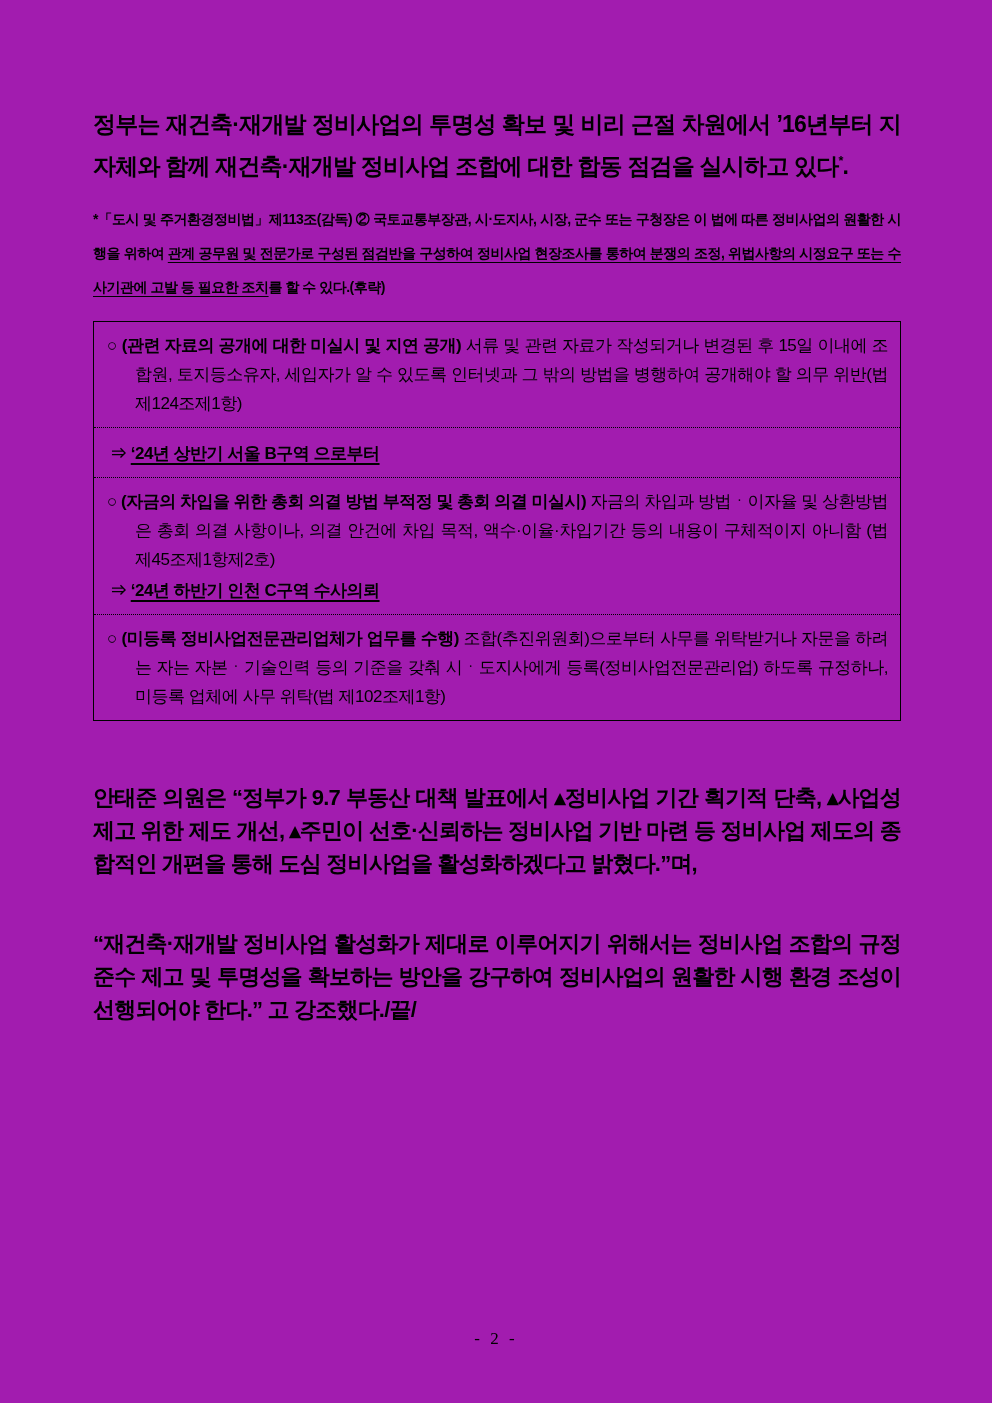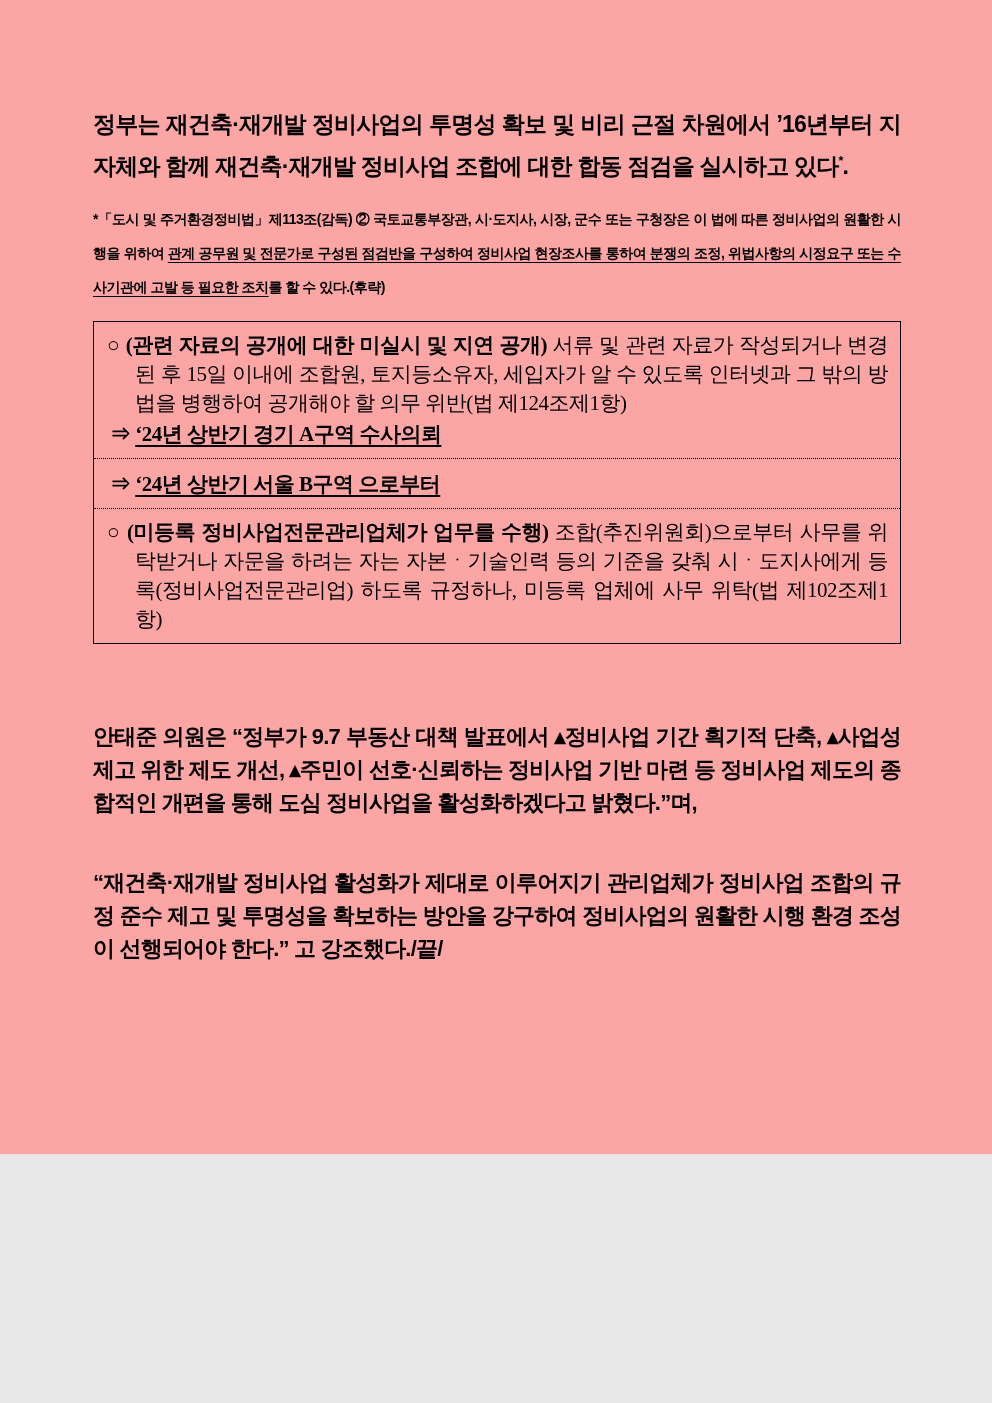--- a/index.html
+++ b/index.html
@@ -1,20 +1,20 @@
 <!DOCTYPE html>
 <html><head>
 <meta charset="utf-8">
 <style>
   * { margin:0; padding:0; box-sizing:border-box; }
   html,body { background:#e8e8e8; }
   .doc {
     position:relative;
-    width:992px; height:1154px;
-    background:#fca5a5;
+    width:992px; height:1403px;
+    background:#a21caf;
     margin:0 auto;
     font-family:"Liberation Sans", sans-serif;
     color:#000;
     overflow:hidden;
   }
   .content {
     position:absolute;
     left:93px; top:106px;
     width:808px;
   }
@@ -37,42 +37,41 @@
   }
   .footnote .uline { text-decoration:underline; text-underline-offset:4px; }
   sup.fn-mark { font-size:0.55em; vertical-align:super; }
   .para2 { margin-top:37px; }
   .cases-box {
     margin-top:17px;
     border:1.5px solid #000;
   }
   .case-item {
     padding:9px 12px 9px 13px;
-    font-size:21px;
+    font-size:17px;
     line-height:29px;
     font-weight:normal;
     letter-spacing:-0.5px;
     text-align:justify;
     word-break:break-all;
-    font-family:Liberation Serif, serif;
   }
   .case-item + .case-item { border-top:1px dotted #000; }
   .case-body { padding-left:28px; text-indent:-28px; }
   .case-body b { font-weight:bold; }
   .case-arrow {
     margin-top:2px;
     padding-left:3px;
     font-weight:bold;
   }
   .case-arrow .arrow-target {
     text-decoration:underline;
     text-decoration-thickness:1.5px;
     text-underline-offset:4px;
   }
-  .para3 { margin-top:76px; }
+  .para3 { margin-top:60px; }
   .para4 { margin-top:47px; }
   .page-number {
     position:absolute;
     left:0; right:0;
     top:1329px;
     text-align:center;
     font-family:"Liberation Serif", serif;
     font-size:17px;
     letter-spacing:3px;
   }
@@ -85,34 +84,37 @@
 
     <p class="para para-lead"><span>정부는 재건축·재개발 정비사업의 투명성 확보 및 비리 근절 차원에서 ’16년부터 지자체와 함께 재건축·재개발 정비사업 조합에 대한 합동 점검을 실시하고 있다</span><sup class="fn-mark">*</sup><span>.</span></p>
 
     <p class="footnote"><span>*「도시 및 주거환경정비법」제113조(감독) ② 국토교통부장관, 시·도지사, 시장, 군수 또는 구청장은 이 법에 따른 정비사업의 원활한 시행을 위하여 </span><span class="uline">관계 공무원 및 전문가로 구성된 점검반을 구성하여 정비사업 현장조사를 통하여 분쟁의 조정, 위법사항의 시정요구 또는 수사기관에 고발 등 필요한 조치</span><span>를 할 수 있다.(후략)</span></p>
 
 
     <div class="cases-box">
 
       <div class="case-item">
         <div class="case-body"><span>○ </span><b>(관련 자료의 공개에 대한 미실시 및 지연 공개)</b><span> 서류 및 관련 자료가 작성되거나 변경된 후 15일 이내에 조합원, 토지등소유자, 세입자가 알 수 있도록 인터넷과 그 밖의 방법을 병행하여 공개해야 할 의무 위반(법 제124조제1항)</span></div>
-        <div class="case-arrow"><span>⇒ </span><span class="arrow-target">‘24년 상반기 경기 A구역 수사의뢰</span></div>
       </div>
 
       <div class="case-item">
         <div class="case-arrow"><span>⇒ </span><span class="arrow-target">‘24년 상반기 서울 B구역 으로부터</span></div>
       </div>
 
+      <div class="case-item">
+        <div class="case-body"><span>○ </span><b>(자금의 차입을 위한 총회 의결 방법 부적정 및 총회 의결 미실시)</b><span> 자금의 차입과 방법ㆍ이자율 및 상환방법은 총회 의결 사항이나, 의결 안건에 차입 목적, 액수·이율·차입기간 등의 내용이 구체적이지 아니함 (법 제45조제1항제2호)</span></div>
+        <div class="case-arrow"><span>⇒ </span><span class="arrow-target">‘24년 하반기 인천 C구역 수사의뢰</span></div>
+      </div>
 
       <div class="case-item">
         <div class="case-body"><span>○ </span><b>(미등록 정비사업전문관리업체가 업무를 수행)</b><span> 조합(추진위원회)으로부터 사무를 위탁받거나 자문을 하려는 자는 자본ㆍ기술인력 등의 기준을 갖춰 시ㆍ도지사에게 등록(정비사업전문관리업) 하도록 규정하나, 미등록 업체에 사무 위탁(법 제102조제1항)</span></div>
       </div>
 
     </div>
 
     <p class="para para-body para3">안태준 의원은 “정부가 9.7 부동산 대책 발표에서 ▴정비사업 기간 획기적 단축, ▴사업성 제고 위한 제도 개선, ▴주민이 선호·신뢰하는 정비사업 기반 마련 등 정비사업 제도의 종합적인 개편을 통해 도심 정비사업을 활성화하겠다고 밝혔다.”며,</p>
 
-    <p class="para para-body para4">“재건축·재개발 정비사업 활성화가 제대로 이루어지기 관리업체가 정비사업 조합의 규정 준수 제고 및 투명성을 확보하는 방안을 강구하여 정비사업의 원활한 시행 환경 조성이 선행되어야 한다.” 고 강조했다./끝/</p>
+    <p class="para para-body para4">“재건축·재개발 정비사업 활성화가 제대로 이루어지기 위해서는 정비사업 조합의 규정 준수 제고 및 투명성을 확보하는 방안을 강구하여 정비사업의 원활한 시행 환경 조성이 선행되어야 한다.” 고 강조했다./끝/</p>
 
   </div>
 
   <div class="page-number">- 2 -</div>
 </div>
 
 </body></html>

